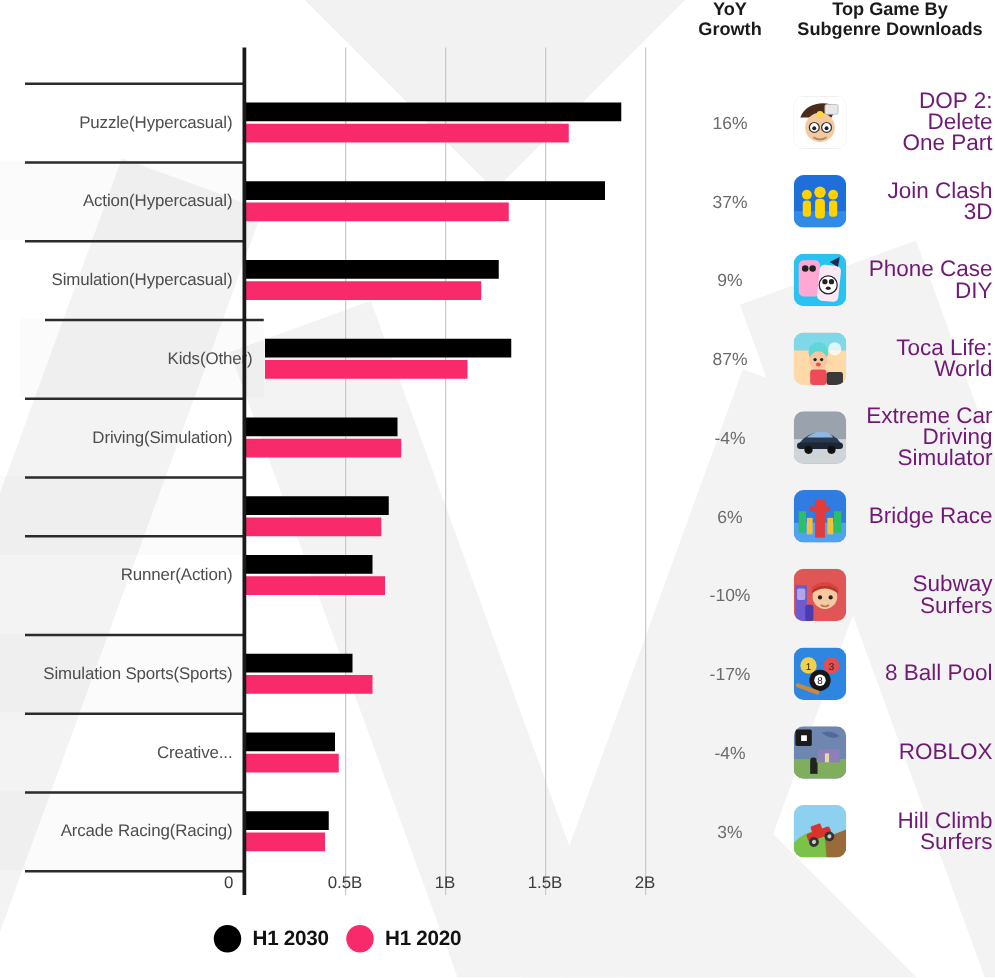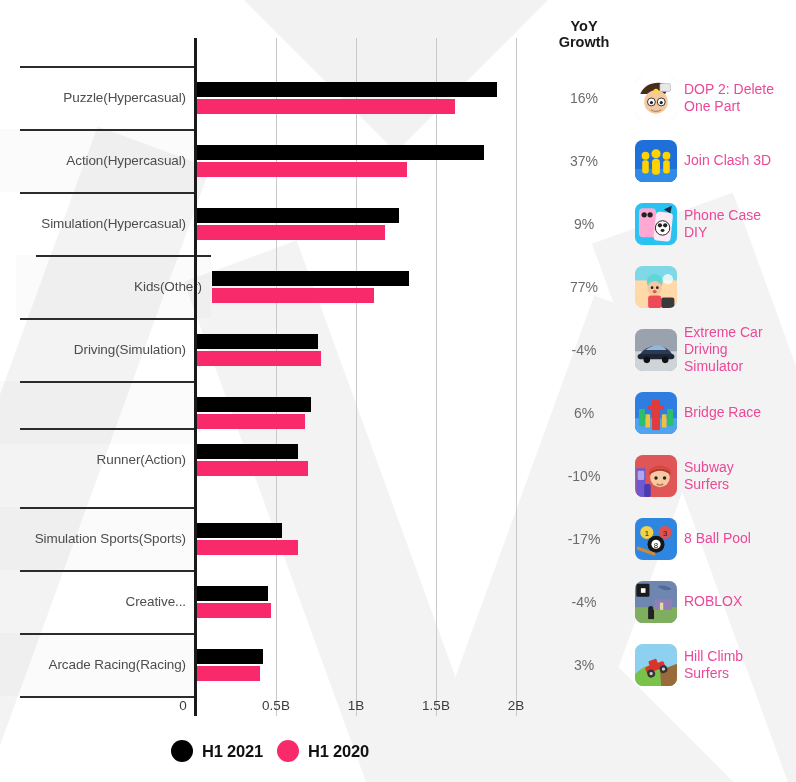--- a/index.html
+++ b/index.html
@@ -163,21 +163,21 @@
     left: 0; top: 0;
     width: 256px; height: 36px;
     display: flex;
   }
   .th {
     font-size: 14.5px;
     font-weight: bold;
     color: #1a1a1a;
     text-align: center;
     line-height: 16px;
-    padding-top: 18px;
+    padding-top: 0;
     white-space: pre-line;
   }
   .th-growth { width: 88px; }
   .th-game   { width: 168px; }
 
   .trow {
     position: absolute;
     left: 0;
     width: 256px;
     height: 63px;
@@ -199,23 +199,23 @@
   .ico {
     width: 42px; height: 42px;
     border-radius: 8px;
     overflow: hidden;
     position: relative;
     background: #ddd;
     flex: none;
   }
   .td-name {
     width: 112px;
-    text-align: left;
-    font-size: 14px;
-    color: #ec4899;
+    text-align: right;
+    font-size: 18px;
+    color: #701a75;
     line-height: 17px;
     white-space: pre-line;
     padding-right: 2px;
   }
 </style>
 </head>
 <body>
 
 <div id="app">
 
@@ -310,33 +310,35 @@
     <div class="xticks" id="xticks">
         <div class="xtick" style="left: 183px;">0</div>
         <div class="xtick" style="left: 276px;">0.5B</div>
         <div class="xtick" style="left: 356px;">1B</div>
         <div class="xtick" style="left: 436px;">1.5B</div>
         <div class="xtick" style="left: 516px;">2B</div>
       </div>
     <div class="legend" id="legend">
         <div class="legend-item">
           <span class="legend-dot" style="background: rgb(0, 0, 0);"></span>
-          <span class="legend-text">H1 2021</span>
+          <span class="legend-text">H1 2030</span>
         </div>
         <div class="legend-item">
           <span class="legend-dot" style="background: rgb(249, 42, 107);"></span>
           <span class="legend-text">H1 2020</span>
         </div>
       </div>
   </div>
 
   <div class="table">
     <div class="th-row">
       <div class="th th-growth">YoY
 Growth</div>
+      <div class="th th-game">Top Game By
+Subgenre Downloads</div>
     </div>
     <div id="trows">
         <div class="trow" style="top: 66px;">
           <div class="td-growth">16%</div>
           <div class="td-icon">
             <div class="ico"><svg viewBox="0 0 64 64" width="42" height="42" xmlns="http://www.w3.org/2000/svg">
                 <rect width="64" height="64" fill="#fff"></rect>
                 <path d="M8 26 C14 8 40 4 52 14 L46 26 Z" fill="#4a2c1a"></path>
                 <rect x="38" y="10" width="16" height="12" rx="2" fill="#e8e8e8" stroke="#bbb"></rect>
                 <circle cx="32" cy="38" r="18" fill="#f5c9a0"></circle>
@@ -382,35 +384,37 @@
                 <circle cx="38" cy="34" r="3.2" fill="#222"></circle>
                 <circle cx="46" cy="34" r="3.2" fill="#222"></circle>
                 <ellipse cx="42" cy="42" rx="3" ry="2.2" fill="#222"></ellipse>
                 <path d="M44 10 L56 4 L54 16 Z" fill="#1b2a4a"></path>
               </svg></div>
           </div>
           <div class="td-name">Phone Case
 DIY</div>
         </div>
         <div class="trow" style="top: 255px;">
-          <div class="td-growth">77%</div>
+          <div class="td-growth">87%</div>
           <div class="td-icon">
             <div class="ico"><svg viewBox="0 0 64 64" width="42" height="42" xmlns="http://www.w3.org/2000/svg">
                 <rect width="64" height="64" fill="#ffd9a8"></rect>
                 <rect y="0" width="64" height="22" fill="#7fd8e8"></rect>
                 <circle cx="30" cy="24" r="12" fill="#5fd7d7"></circle>
                 <circle cx="30" cy="34" r="11" fill="#f7c5a0"></circle>
                 <circle cx="26" cy="33" r="2" fill="#222"></circle>
                 <circle cx="34" cy="33" r="2" fill="#222"></circle>
                 <ellipse cx="30" cy="39" rx="3" ry="2.4" fill="#e2553f"></ellipse>
                 <rect x="20" y="45" width="20" height="19" rx="4" fill="#ef4a58"></rect>
                 <rect x="40" y="48" width="20" height="16" rx="3" fill="#3a3a3a"></rect>
                 <circle cx="50" cy="20" r="8" fill="#fff" opacity="0.75"></circle>
               </svg></div>
           </div>
+          <div class="td-name">Toca Life:
+World</div>
         </div>
         <div class="trow" style="top: 318px;">
           <div class="td-growth">-4%</div>
           <div class="td-icon">
             <div class="ico"><svg viewBox="0 0 64 64" width="42" height="42" xmlns="http://www.w3.org/2000/svg">
                 <rect width="64" height="64" fill="#9aa3ad"></rect>
                 <rect y="34" width="64" height="30" fill="#cfd4d8"></rect>
                 <path d="M6 40 q10 -14 26 -14 q18 0 26 14 z" fill="#2b3a52"></path>
                 <path d="M16 32 q8 -7 18 -7 q10 0 14 7 z" fill="#8fb8e0"></path>
                 <rect x="4" y="38" width="56" height="8" rx="4" fill="#1b2636"></rect>

